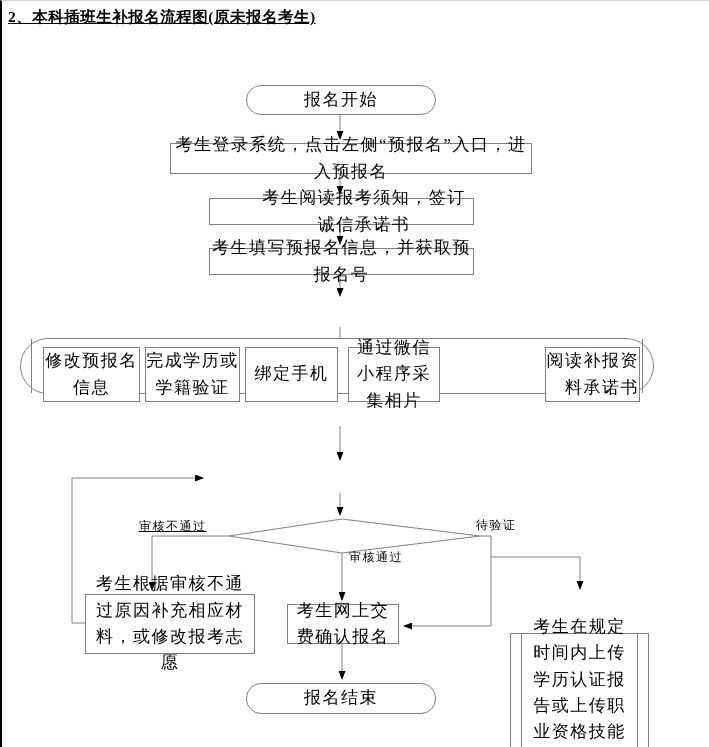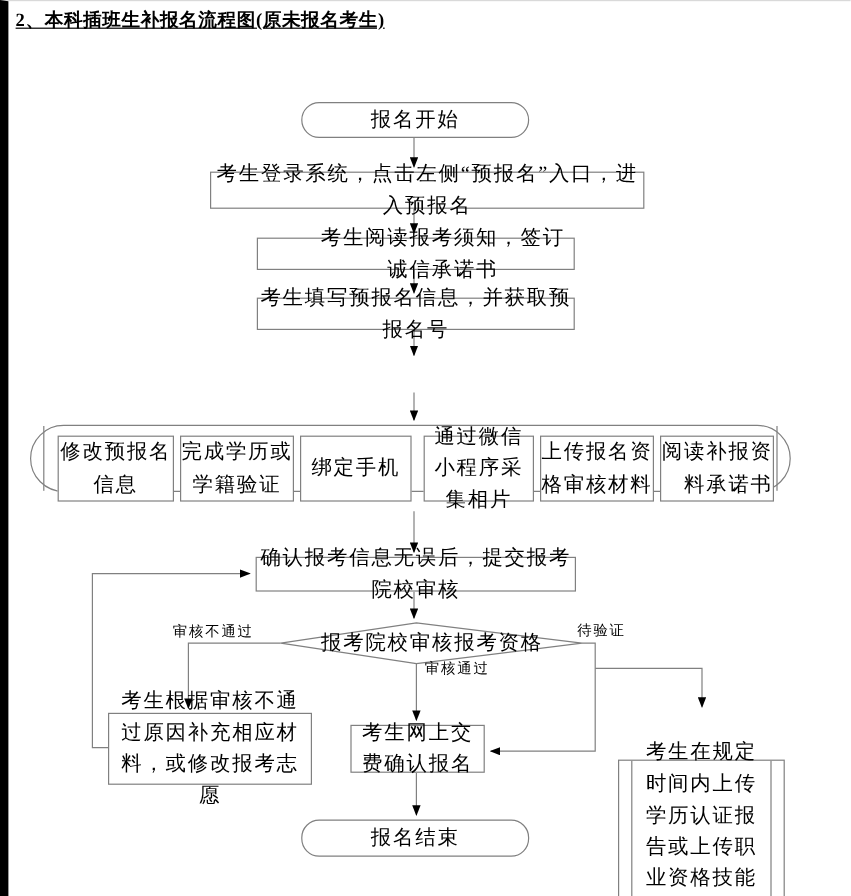--- a/index.html
+++ b/index.html
@@ -1,21 +1,21 @@
 <!DOCTYPE html>
 <html><head>
 <meta charset="utf-8">
 <style>
   html,body{margin:0;padding:0;background:#fff;}
   .page{
     position:relative;
     width:709px;height:747px;
     background:#ffffff;
     border-top:1px solid #d9d9d9;
-    border-left:7px solid #000000;
+    border-left:2px solid #000000;
     box-sizing:border-box;
     font-family:"Liberation Serif","DejaVu Serif",serif;
     color:#000;
     overflow:hidden;
   }
   .title{
     position:absolute;left:6px;top:6px;
     font-size:15.5px;font-weight:bold;
     letter-spacing:0.5px;
     text-decoration:underline;
@@ -81,34 +81,31 @@
 
   <div class="node terminator" style="left:244px;top:84px;width:190px;height:30px;">报名开始</div>
 
   <div class="node" style="left:168px;top:142px;width:362px;height:31px;">考生登录系统，点击左侧“预报名”入口，进入预报名</div>
 
   <div class="node" style="left:207px;top:197px;width:265px;height:27px;padding-left:45px;">考生阅读报考须知，签订诚信承诺书</div>
 
   <div class="node" style="left:207px;top:247px;width:265px;height:27px;">考生填写预报名信息，并获取预报名号</div>
 
 
-  <div class="node predef" style="left:18px;top:353px;width:634px;height:56px;border-radius:30px;">
+  <div class="node predef" style="left:18px;top:337px;width:634px;height:56px;border-radius:30px;">
     <div class="node wrapbox" style="left:22px;top:8px;width:97px;height:55px;">修改预报名信息</div>
     <div class="node wrapbox" style="left:124px;top:8px;width:95px;height:55px;">完成学历或学籍验证</div>
     <div class="node wrapbox" style="left:224px;top:8px;width:93px;height:55px;">绑定手机</div>
     <div class="node wrapbox" style="left:327px;top:8px;width:92px;height:55px;">通过微信小程序采集相片</div>
-    <div class="node wrapbox" style="left:424px;top:8px;width:95px;height:55px;">上传报名资格审核材料</div>
     <div class="node wrapbox" style="left:524px;top:8px;width:95px;height:55px;text-align:right;">阅读补报资料承诺书</div>
   </div>
 
-  <div class="node" style="left:206px;top:463px;width:267px;height:29px;">确认报考信息无误后，提交报考院校审核</div>
 
-  <div class="node diamond-label" style="left:248px;top:523px;width:210px;height:24px;">报考院校审核报考资格</div>
 
-  <div class="edge-label" style="left:137px;top:517px;">审核不通过</div>
+  <div class="edge-label" style="left:137px;top:517px;text-decoration:underline;">审核不通过</div>
 
   <div class="edge-label" style="left:474px;top:516px;">待验证</div>
 
   <div class="edge-label" style="left:347px;top:548px;">审核通过</div>
 
   <div class="node" style="left:83px;top:593px;width:170px;height:60px;padding:2px 6px;">考生根据审核不通过原因补充相应材料，或修改报考志愿</div>
 
   <div class="node" style="left:285px;top:603px;width:112px;height:40px;padding:0 1px;">考生网上交费确认报名</div>
 
   <div class="node predef" style="left:508px;top:592px;width:139px;height:120px;padding:0 15px;margin-top:40px;">考生在规定时间内上传学历认证报告或上传职业资格技能证书</div>

